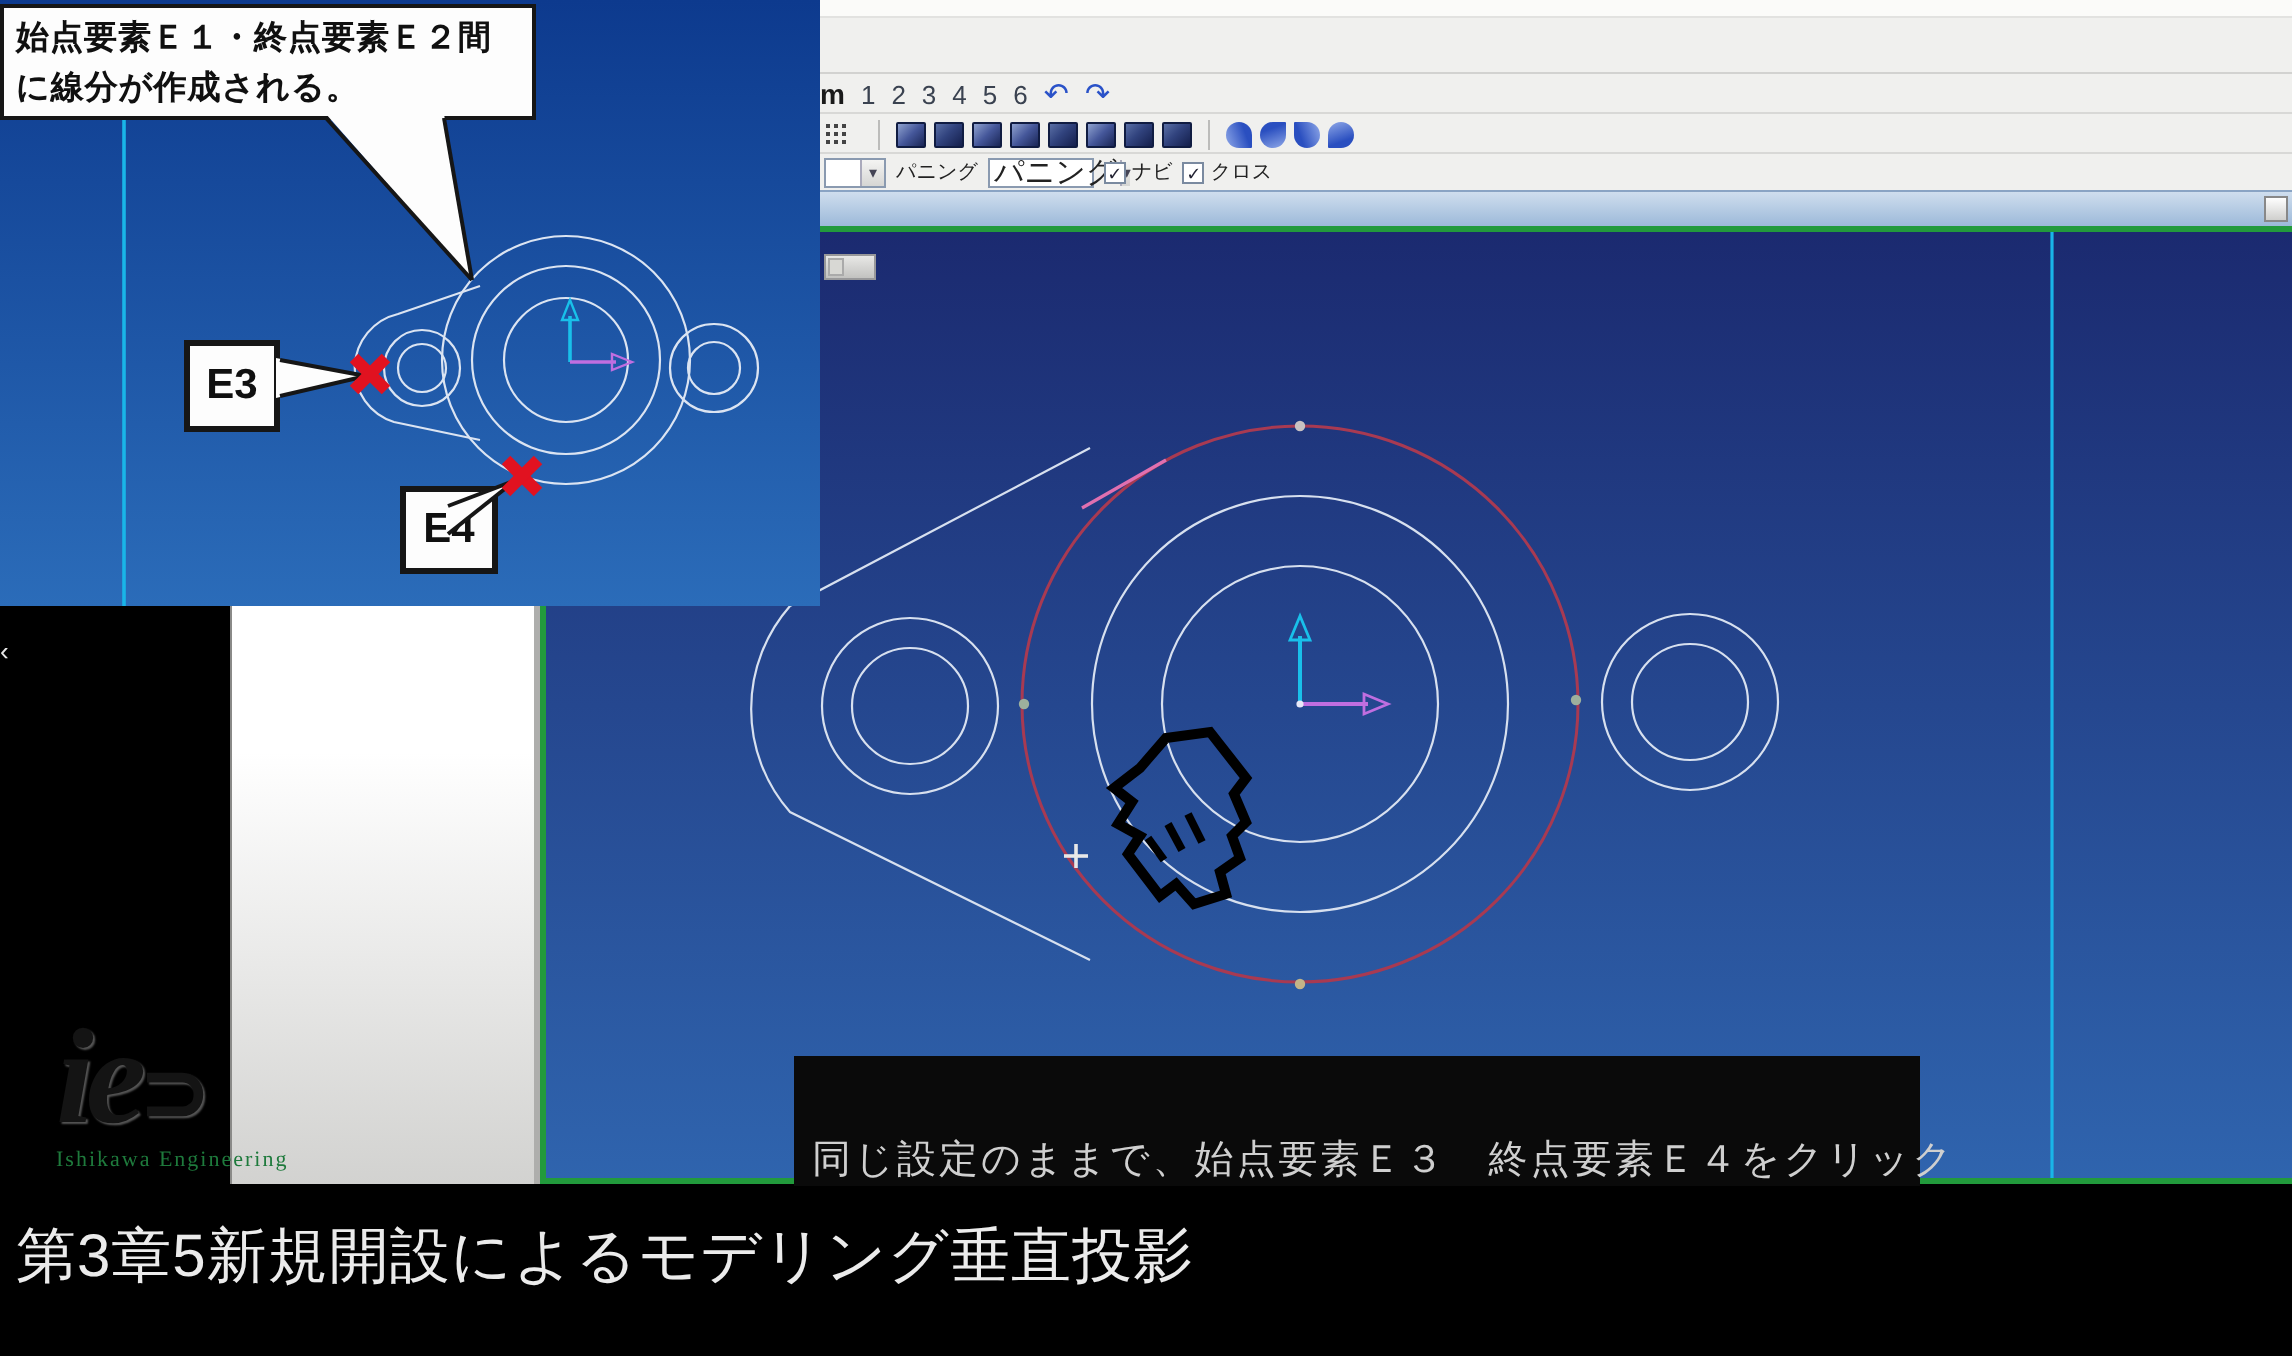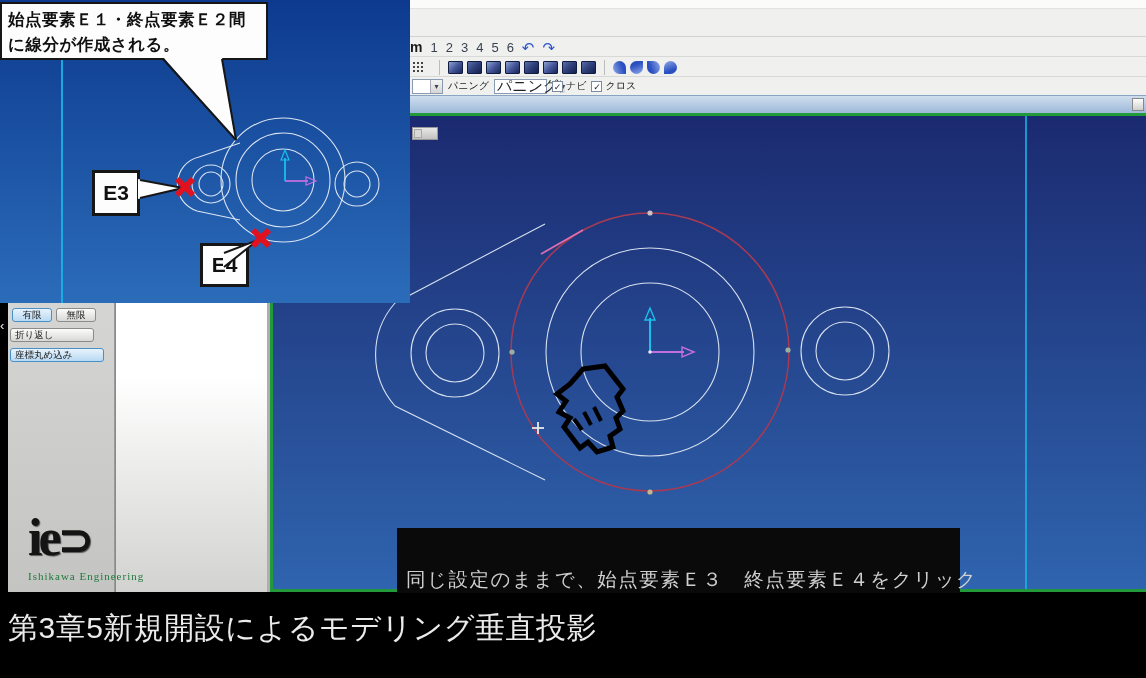--- a/index.html
+++ b/index.html
@@ -83,22 +83,22 @@
     display:flex; align-items:center; justify-content:center; font-weight:bold; font-size:21px; color:#101010; }
   .inset-top-svg { z-index:4; pointer-events:none; }
 
   .caption { position:absolute; left:397px; top:528px; width:563px; height:65px; background:#0a0a0a;
     display:flex; align-items:flex-end; z-index:10; }
   .caption span { color:#cfcfcf; font-size:19.5px; letter-spacing:1.5px; padding-left:9px; white-space:nowrap; }
 
   .video-title { position:absolute; left:8px; top:608px; z-index:12; color:#ebebeb; font-size:30px; letter-spacing:0.5px; white-space:nowrap; }
 
   .logo { position:absolute; left:28px; top:508px; width:130px; height:88px; z-index:11; }
-  .logo .mark { font-family:"Liberation Serif", serif; font-weight:bold; 
-    font-size:52px; line-height:60px; color:#141414; text-shadow:1px 1px 1px #555; letter-spacing:-4px; }
+  .logo .mark { font-family:"Liberation Serif", serif; font-weight:bold; font-style:italic;
+    font-size:68px; line-height:60px; color:#141414; text-shadow:1px 1px 1px #555; letter-spacing:-4px; }
   .logo .markarrow { font-family:"DejaVu Sans", sans-serif; font-weight:bold; font-size:44px; color:#141414; text-shadow:1px 1px 1px #555; }
   .logo .brand { font-family:"Liberation Serif", serif; font-size:11px; color:#1e7a3c; letter-spacing:1px; margin-top:2px; white-space:nowrap; }
 </style>
 </head>
 <body>
 
 <div id="stage">
 
   <div class="app-top">
     <div class="menubar"></div>
@@ -158,34 +158,20 @@
         <span class="box">✓</span>
         <span>クロス</span>
       </div>
     </div>
   </div>
 
   <div class="vp-titlebar">
     <span class="vp-btn"></span>
   </div>
 
-  <div class="panel-a">
-    <div class="sbtn active" style="left:4px; top:195px; width:40px;">
-      <span>有限</span>
-    </div>
-    <div class="sbtn" style="left:48px; top:195px; width:40px;">
-      <span>無限</span>
-    </div>
-    <div class="sbtn" style="left:2px; top:215px; width:84px; justify-content:flex-start; padding-left:4px;">
-      <span>折り返し</span>
-    </div>
-    <div class="sbtn active" style="left:2px; top:235px; width:94px; justify-content:flex-start; padding-left:4px;">
-      <span>座標丸め込み</span>
-    </div>
-  </div>
   <div class="panel-b"></div>
   <div class="panel-gap"></div>
   <span class="collapse-chv">‹</span>
 
   <div class="viewport">
     <svg width="873" height="473" viewBox="0 0 873 473">
 
       <line x1="753" y1="0" x2="753" y2="473" stroke="#19b5e8" stroke-width="1.6"></line>
 
       <path d="M 272 108 L 122 187 A 78 78 0 0 0 122 290 L 272 364" fill="none" stroke="#d7e0ef" stroke-width="1.1"></path>

